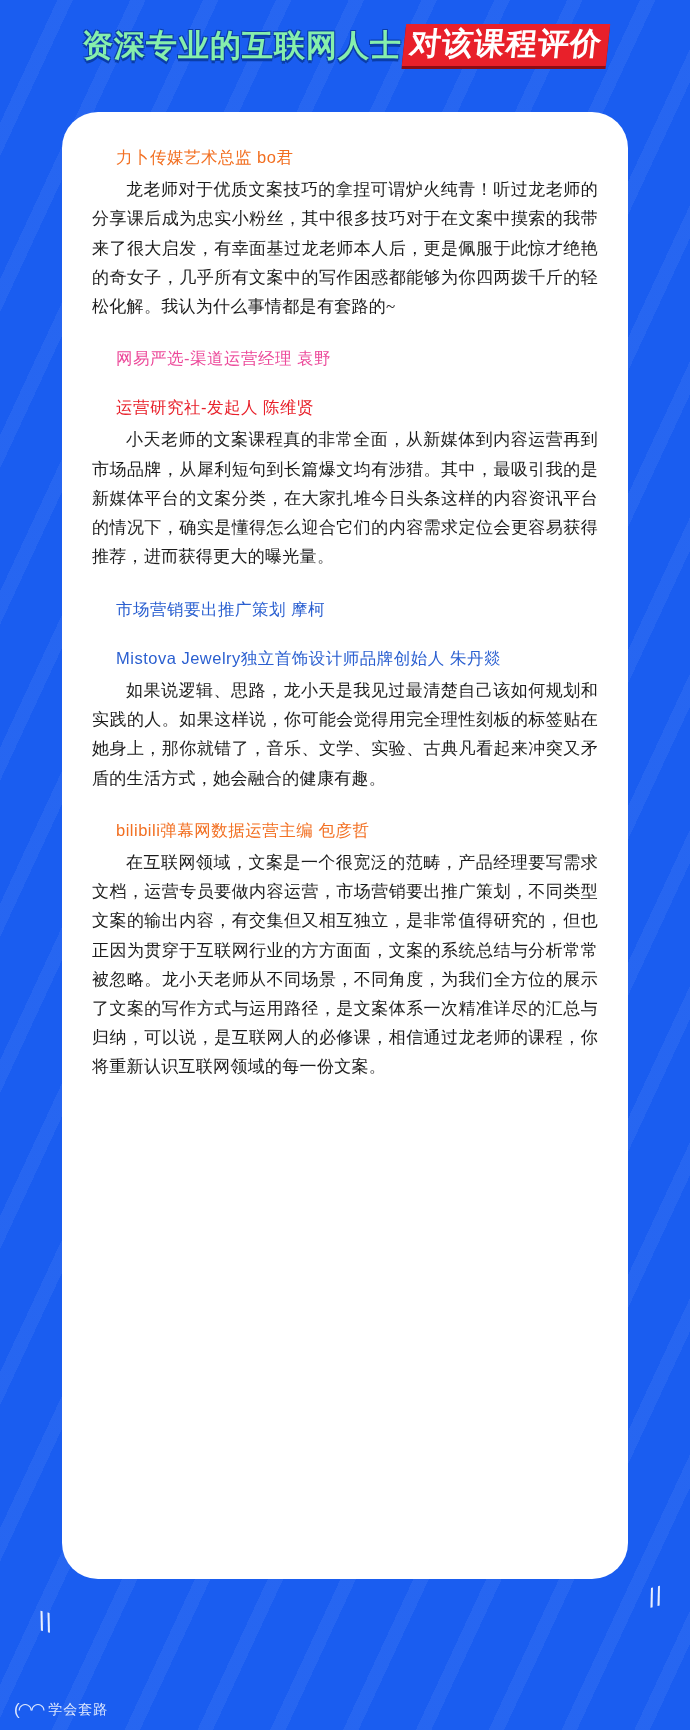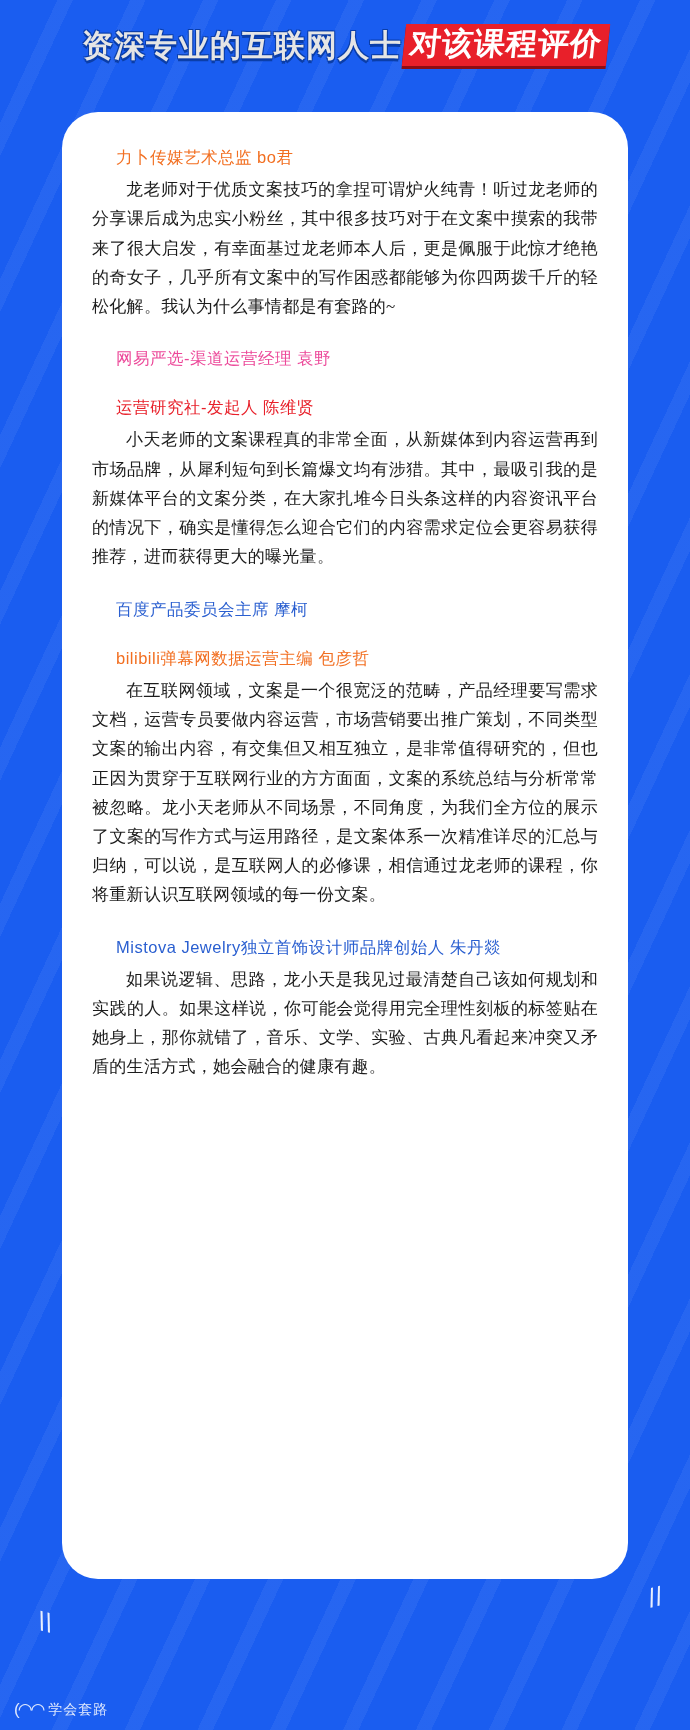--- a/index.html
+++ b/index.html
@@ -42,21 +42,21 @@
     font-weight: bold;
     font-size: 31px;
     letter-spacing: 1px;
     color: #ffffff;
     line-height: 1;
     white-space: nowrap;
     display: flex;
     align-items: center;
   }
   .header-title .t1 {
-    color: #e5e5e5;
+    color: #86efac;
     text-shadow:
       -1px -1px 0 #0b3ea8, 1px -1px 0 #0b3ea8,
       -1px  1px 0 #0b3ea8, 1px  1px 0 #0b3ea8,
       0 3px 0 #0b3ea8;
   }
   .header-title .t2 {
     color: #ffffff;
     background: #e8202a;
     padding: 4px 6px 7px 6px;
     margin-left: 2px;
@@ -148,31 +148,31 @@
   <div class="review">
     <div class="review-head" style="color:#ec4899">网易严选-渠道运营经理  袁野</div>
   </div>
 
   <div class="review">
     <div class="review-head" style="color:#e8202a">运营研究社-发起人  陈维贤</div>
     <div class="review-body">小天老师的文案课程真的非常全面，从新媒体到内容运营再到市场品牌，从犀利短句到长篇爆文均有涉猎。其中，最吸引我的是新媒体平台的文案分类，在大家扎堆今日头条这样的内容资讯平台的情况下，确实是懂得怎么迎合它们的内容需求定位会更容易获得推荐，进而获得更大的曝光量。</div>
   </div>
 
   <div class="review">
-    <div class="review-head" style="color:#2a5fd0">百度产品委员会主席  摩柯</div>
+    <div class="review-head" style="color:#2a5fd0">市场营销要出推广策划  摩柯</div>
+  </div>
+
+  <div class="review">
+    <div class="review-head" style="color:#2a5fd0">Mistova  Jewelry独立首饰设计师品牌创始人  朱丹燚</div>
+    <div class="review-body">如果说逻辑、思路，龙小天是我见过最清楚自己该如何规划和实践的人。如果这样说，你可能会觉得用完全理性刻板的标签贴在她身上，那你就错了，音乐、文学、实验、古典凡看起来冲突又矛盾的生活方式，她会融合的健康有趣。</div>
   </div>
 
   <div class="review">
     <div class="review-head" style="color:#f26f21">bilibili弹幕网数据运营主编  包彦哲</div>
     <div class="review-body">在互联网领域，文案是一个很宽泛的范畴，产品经理要写需求文档，运营专员要做内容运营，市场营销要出推广策划，不同类型文案的输出内容，有交集但又相互独立，是非常值得研究的，但也正因为贯穿于互联网行业的方方面面，文案的系统总结与分析常常被忽略。龙小天老师从不同场景，不同角度，为我们全方位的展示了文案的写作方式与运用路径，是文案体系一次精准详尽的汇总与归纳，可以说，是互联网人的必修课，相信通过龙老师的课程，你将重新认识互联网领域的每一份文案。</div>
-  </div>
-
-  <div class="review">
-    <div class="review-head" style="color:#2a5fd0">Mistova  Jewelry独立首饰设计师品牌创始人  朱丹燚</div>
-    <div class="review-body">如果说逻辑、思路，龙小天是我见过最清楚自己该如何规划和实践的人。如果这样说，你可能会觉得用完全理性刻板的标签贴在她身上，那你就错了，音乐、文学、实验、古典凡看起来冲突又矛盾的生活方式，她会融合的健康有趣。</div>
   </div>
 
 </div>
 
 <div class="doodle doodle-left">\\</div>
 <div class="doodle doodle-right">//</div>
 
 <div class="footer-logo">
   <span class="mark">(◠◠</span>
   <span>学会套路</span>

